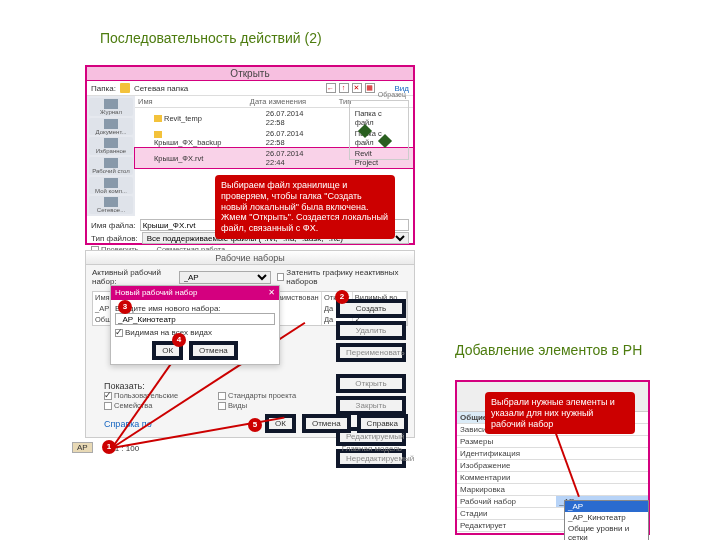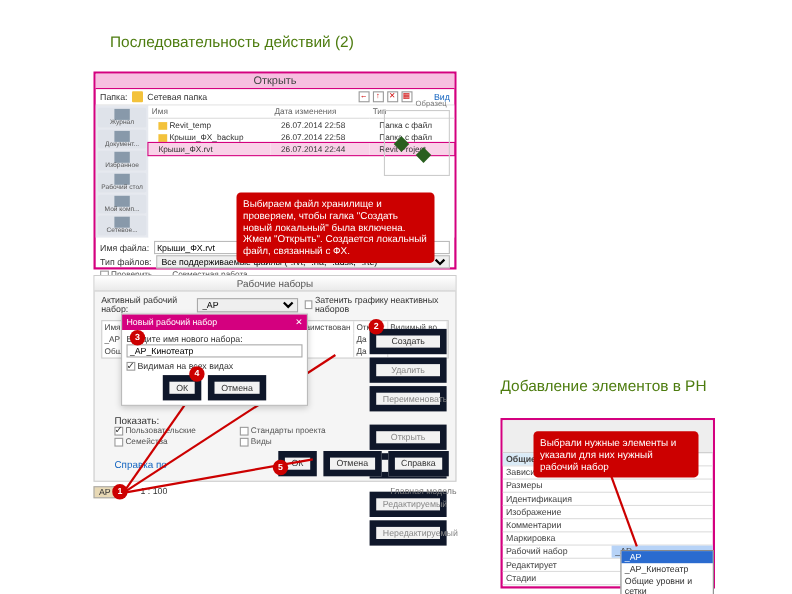--- a/index.html
+++ b/index.html
@@ -15,34 +15,34 @@
   .p1-crumbs .folder-ico{width:10px;height:10px;background:#f3c23b;border-radius:1px;}
   .p1-crumbs .tools{margin-left:auto;display:flex;gap:3px;}
   .p1-crumbs .tools span{width:10px;height:10px;border:1px solid #999;font-size:7px;text-align:center;line-height:8px;color:#c00;}
   .p1-body { display:flex; height: 120px; }
   .p1-side { width: 48px; background: #e6e9ef; display:flex; flex-direction:column; gap:2px; padding:2px;}
   .p1-side .s-item{height:24px;background:#dfe3ea;border-radius:2px;display:flex;flex-direction:column;align-items:center;justify-content:center;font-size:6px;color:#555;}
   .p1-side .s-ico{width:14px;height:10px;background:#89a;}
   .p1-files { flex:1; background:#fff; position:relative;}
   .p1-files table{width:100%; border-collapse:collapse; font-size:7.5px;}
   .p1-files th{ text-align:left; color:#666; padding:1px 3px; border-bottom:1px solid #ddd; font-weight:normal;}
-  .p1-files td{ padding:1px 9px;}
+  .p1-files td{ padding:1px 19px;}
   .p1-files tr.sel{ background:#f9d2e8; outline:1px solid #d4007f;}
   .folder-dot{display:inline-block;width:8px;height:7px;background:#f3c23b;margin-right:2px;vertical-align:middle;}
   .p1-preview{position:absolute;right:4px;top:4px;width:60px;height:60px;border:1px solid #ccc;}
   .p1-preview::before{content:"";position:absolute;left:10px;top:25px;width:10px;height:10px;background:#295f1f;transform:rotate(45deg);}
   .p1-preview::after{content:"";position:absolute;left:30px;top:35px;width:10px;height:10px;background:#295f1f;transform:rotate(45deg);}
   .p1-preview .lbl{position:absolute;right:2px;top:-10px;font-size:7px;color:#777;}
   .p1-bottom{padding:2px 4px;font-size:8px;}
   .p1-row{display:flex;align-items:center;gap:4px;margin:1px 0;}
   .p1-row input[type=text]{flex:1;height:12px;font-size:8px;padding:0 2px;border:1px solid #bbb;}
   .p1-row select{flex:1;height:12px;font-size:8px;border:1px solid #bbb;}
   .p1-row2{display:flex;gap:18px;font-size:7.5px;color:#555;align-items:center;margin:1px 0;}
   .p1-actions{display:flex;justify-content:space-between;align-items:center;margin-top:2px;}
-  .btn{padding:1px 6px;font-size:8px;background:#f2f2f2;border:6px solid #0f172a;}
+  .btn{padding:1px 6px;font-size:8px;background:#f2f2f2;border:4px solid #0f172a;}
   .chk{display:flex;align-items:center;gap:2px;}
   .chk .box{width:8px;height:8px;border:1px solid #999;background:#fff;position:relative;}
   .chk .box.checked::after{content:"✓";position:absolute;left:-1px;top:-3px;font-size:9px;color:#333;}
   .ring{display:inline-block;border:2px solid #c00;border-radius:10px;padding:0 2px;}
 
   
   .callout{position:absolute;background:#c00;color:#fff;font-size:9px;padding:5px 6px;border-radius:4px;line-height:1.2;}
   .callout.red1{left:215px;top:175px;width:180px;}
 
   
@@ -294,21 +294,21 @@
         <span class="box checked"></span>
         <span>Видимая на всех видах</span>
       </div>
     <div class="btns">
       <span class="btn">ОК</span>
       <span class="btn">Отмена</span>
     </div>
   </div>
 </div>
 
-<div style="position:absolute;left:85px;top:442px;width:330px;display:flex;gap:22px;font-size:8px;align-items:flex-start;">
+<div style="position:absolute;left:72px;top:442px;width:330px;display:flex;gap:22px;font-size:8px;align-items:flex-end;">
   <span style="background:#e8d9b5;border:1px solid #aaa;padding:0 4px">АР</span>
   <span>1 : 100</span>
   <span style="margin-left:auto;color:#777">Главная модель</span>
 </div>
 
 <div class="badge" style="left:102px;top:440px">1</div>
 <div class="badge" style="left:335px;top:290px">2</div>
 <div class="badge" style="left:118px;top:300px">3</div>
 <div class="badge" style="left:172px;top:333px">4</div>
 <div class="badge" style="left:248px;top:418px">5</div>
@@ -345,25 +345,25 @@
     </div>
   <div class="p3-row">
       <div class="k">Маркировка</div>
       <div class="v"></div>
     </div>
   <div class="p3-row hl">
       <div class="k">Рабочий набор</div>
       <div class="v">_АР</div>
     </div>
   <div class="p3-row">
+      <div class="k">Стадии</div>
+      <div class="v"></div>
+    </div>
+  <div class="p3-row">
       <div class="k">Редактирует</div>
-      <div class="v"></div>
-    </div>
-  <div class="p3-row">
-      <div class="k">Стадии</div>
       <div class="v"></div>
     </div>
   <div class="p3-drop">
     <div class="opt sel">_АР</div>
     <div class="opt">_АР_Кинотеатр</div>
     <div class="opt">Общие уровни и сетки</div>
   </div>
 </div>
 
 <div class="callout red2">Выбрали нужные элементы и указали для них нужный рабочий набор</div>

